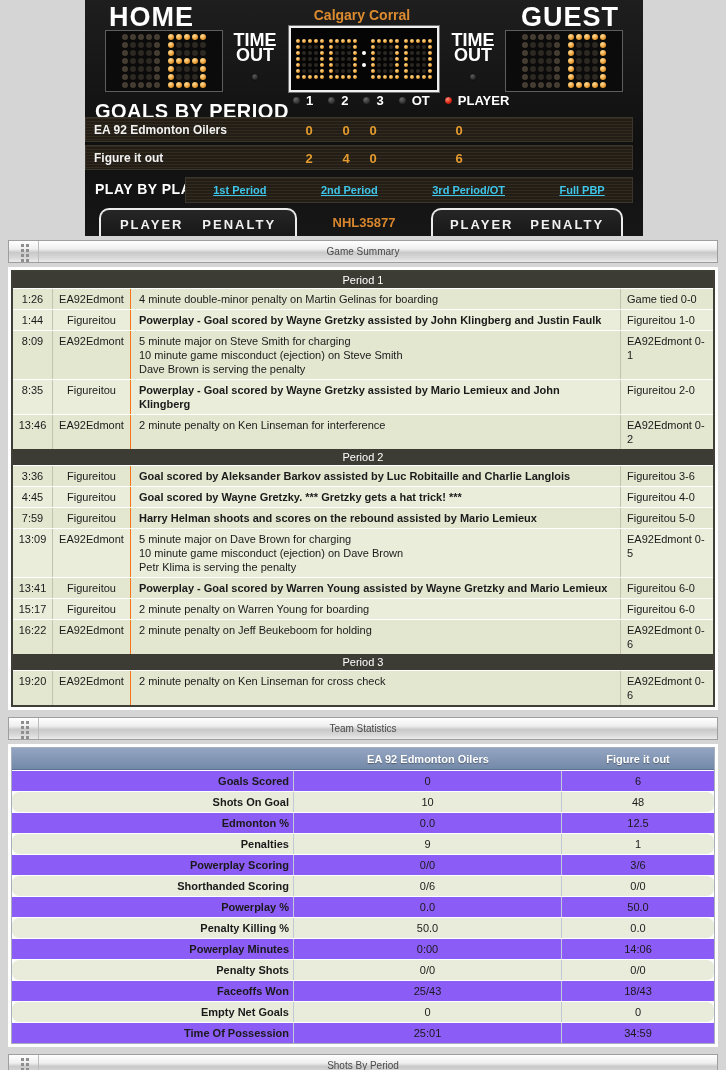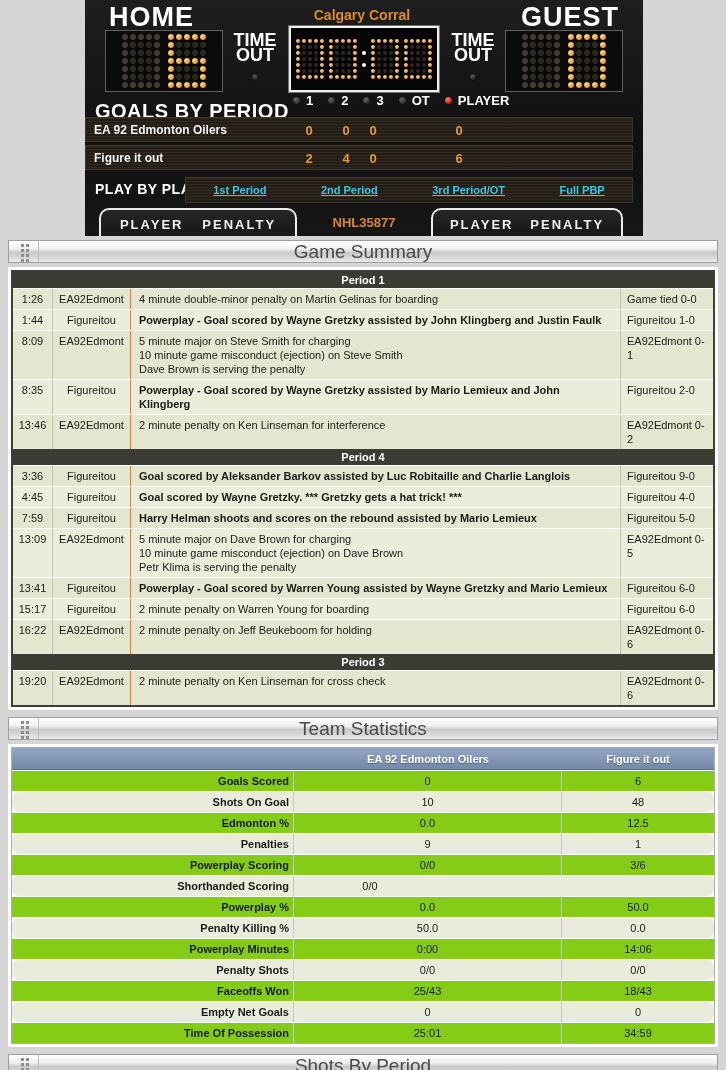--- a/index.html
+++ b/index.html
@@ -85,51 +85,51 @@
   .sb-tab.right { left:346px; width:192px; }
   .sb-gameid { position:absolute; left:212px; top:215px; width:134px; text-align:center;
     color:#d8862c; font-weight:bold; font-size:13px; }
 
   
   .panel { margin:4px 8px 0; }
   .panel + .panel { margin-top:7px; }
   .panel-title { position:relative; height:23px; border:1px solid #9e9e9e;
     background:linear-gradient(180deg,#ffffff 0%,#efefef 38%,#c9c9c9 55%,#d8d8d8 80%,#ebebeb 100%);
     display:flex; align-items:center; justify-content:center;
-    font-size:19px; color:#4a4a4a; }
+    font-size:10px; color:#4a4a4a; }
   .drag-handle { position:absolute; left:0; top:0; bottom:0; width:30px;
     border-right:1px solid #bcbcbc; cursor:move; }
   .handle-dots { position:absolute; left:12px; top:3px; width:3px; height:3px;
     background:#8e8e8e;
     box-shadow:5px 0 0 #8e8e8e, 0 5px 0 #8e8e8e, 5px 5px 0 #8e8e8e,
                0 10px 0 #8e8e8e, 5px 10px 0 #8e8e8e, 0 15px 0 #8e8e8e, 5px 15px 0 #8e8e8e; }
   .panel-body { margin-top:4px; background:#ffffff; padding:3px; }
 
   
   .gs-table { border:2px solid #3f3f37; font-size:11px; color:#1a1a1a; }
-  .gs-period-bar { background:#3c3c34; color:#fff; font-weight:bold; text-align:center;
+  .gs-period-bar { background:#3c3c34; color:#fff; font-weight:normal; text-align:center;
     padding:2px 0; }
   .gs-row { display:flex; background:#e3e7d0; border-top:1px solid #fff; line-height:14px; }
   .gs-row.alt { background:#eaedda; }
   .gs-row.bold .c-desc { font-weight:bold; }
   .c-time { width:40px; text-align:center; padding:3px 2px; border-right:1px solid #c2c2b0; }
   .c-team { width:78px; text-align:center; padding:3px 2px; border-right:1px solid #f97316; }
   .c-desc { flex:1; padding:3px 8px; white-space:pre-line; border-right:1px solid #c2c2b0; }
   .c-score { width:92px; padding:3px 6px; }
 
   
   .blue-header { display:flex; align-items:center; height:22px;
     background:linear-gradient(180deg,#94a5c2,#7389a8); color:#fff; font-weight:bold;
     font-size:11px; text-shadow:0 1px 1px rgba(0,0,0,0.35);
     border-bottom:1px solid #5d7090; }
   .stats-table { border:1px solid #a7afbd; font-size:11px; color:#1a1a1a; }
   .ts-h-label { width:282px; }
   .ts-h-col1 { flex:1; text-align:center; }
   .ts-h-col2 { width:152px; text-align:center; }
-  .ts-row { display:flex; align-items:center; height:21px; background:#84cc16;
+  .ts-row { display:flex; align-items:center; height:21px; background:#8b5cf6;
     border-top:1px solid #fff; }
   .ts-row.alt { background:#eaecdb;border-radius:7px; }
   .ts-label { width:282px; text-align:right; font-weight:bold; padding-right:4px;
     border-right:1px solid #c2c9d6; align-self:stretch; line-height:21px; }
   .ts-v1 { flex:1; text-align:center; border-right:1px solid #c2c9d6;
     align-self:stretch; line-height:21px; }
   .ts-v2 { width:152px; text-align:center; }
 </style>
 </head>
 <body>
@@ -562,26 +562,26 @@
           <div class="c-team">Figureitou</div>
           <div class="c-desc">Powerplay - Goal scored by Wayne Gretzky assisted by Mario Lemieux and John Klingberg</div>
           <div class="c-score">Figureitou 2-0</div>
         </div>
         <div class="gs-row">
           <div class="c-time">13:46</div>
           <div class="c-team">EA92Edmont</div>
           <div class="c-desc">2 minute penalty on Ken Linseman for interference</div>
           <div class="c-score">EA92Edmont 0-2</div>
         </div>
-        <div class="gs-period-bar">Period 4</div>
+        <div class="gs-period-bar">Period 2</div>
         <div class="gs-row bold">
           <div class="c-time">3:36</div>
           <div class="c-team">Figureitou</div>
           <div class="c-desc">Goal scored by Aleksander Barkov assisted by Luc Robitaille and Charlie Langlois</div>
-          <div class="c-score">Figureitou 9-0</div>
+          <div class="c-score">Figureitou 3-6</div>
         </div>
         <div class="gs-row alt bold">
           <div class="c-time">4:45</div>
           <div class="c-team">Figureitou</div>
           <div class="c-desc">Goal scored by Wayne Gretzky. *** Gretzky gets a hat trick! ***</div>
           <div class="c-score">Figureitou 4-0</div>
         </div>
         <div class="gs-row bold">
           <div class="c-time">7:59</div>
           <div class="c-team">Figureitou</div>
@@ -660,20 +660,21 @@
             <div class="ts-v1">9</div>
             <div class="ts-v2">1</div>
           </div>
           <div class="ts-row">
             <div class="ts-label">Powerplay Scoring</div>
             <div class="ts-v1">0/0</div>
             <div class="ts-v2">3/6</div>
           </div>
           <div class="ts-row alt">
             <div class="ts-label">Shorthanded Scoring</div>
+            <div class="ts-v1">0/6</div>
             <div class="ts-v2">0/0</div>
           </div>
           <div class="ts-row">
             <div class="ts-label">Powerplay %</div>
             <div class="ts-v1">0.0</div>
             <div class="ts-v2">50.0</div>
           </div>
           <div class="ts-row alt">
             <div class="ts-label">Penalty Killing %</div>
             <div class="ts-v1">50.0</div>

